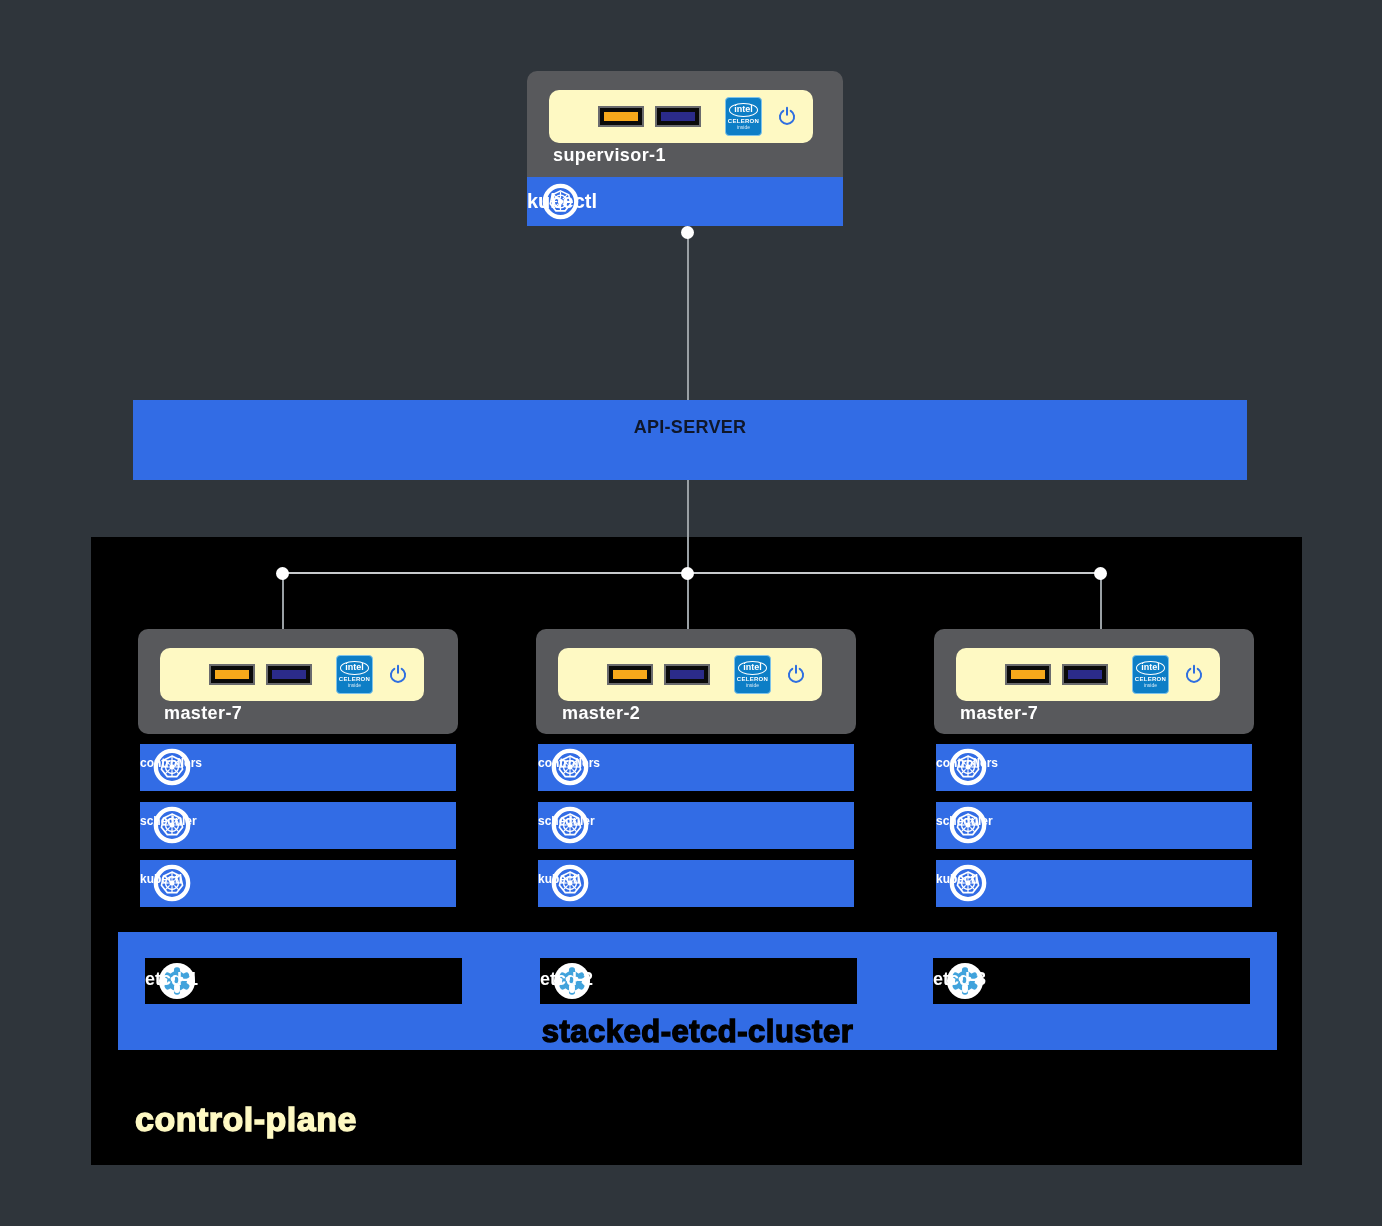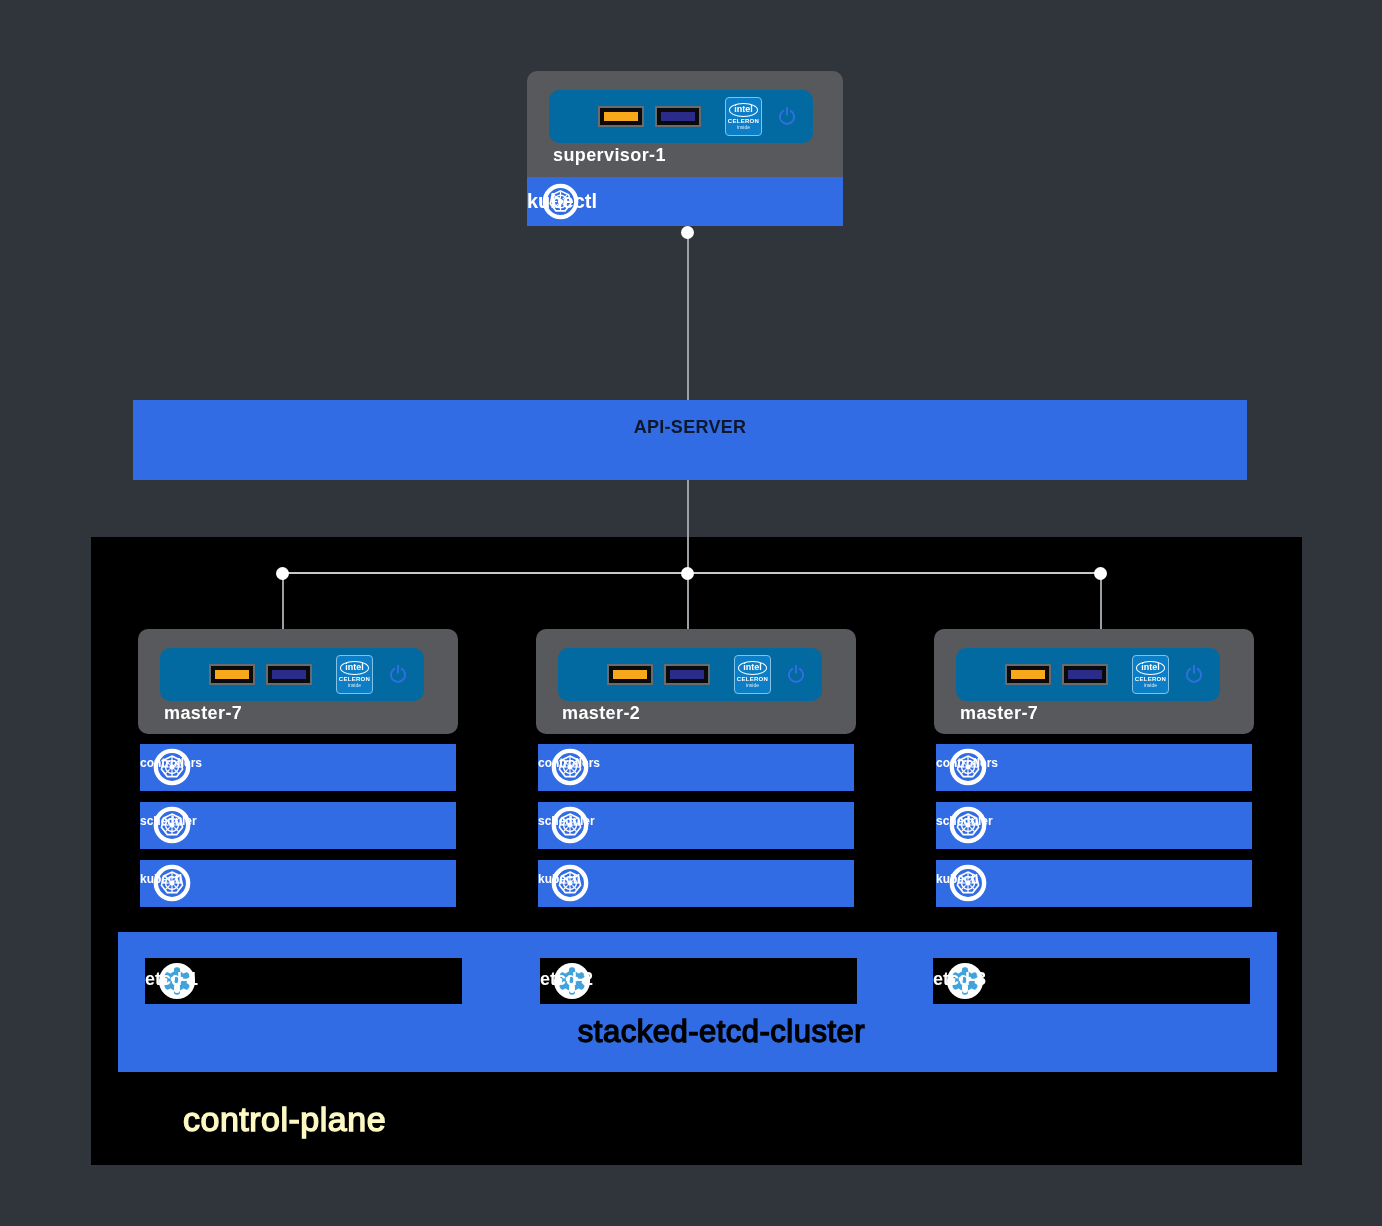--- a/index.html
+++ b/index.html
@@ -11,21 +11,21 @@
   }
   .stage{position:relative;width:1382px;height:1226px;background:var(--background,#2f353b);}
   .abs{position:absolute;}
 
   
   .black-panel{background:var(--panel_black,#000);}
 
   
   .gray-card{background:var(--card_gray,#58595c);border-radius:10px;}
   .gray-card.sup{border-radius:10px 10px 0 0;}
-  .server-face{position:absolute;left:22px;top:19px;width:264px;height:53px;background:#0369a1;border-radius:10px;}
+  .server-face{position:absolute;left:22px;top:19px;width:264px;height:53px;background:#fef9c3;border-radius:10px;}
   .port{position:absolute;top:16px;width:42px;height:17px;background:#0a0a0a;border:2px solid #6a6b6e;}
   .port .bar{position:absolute;left:4px;top:4px;width:34px;height:9px;}
   .port.p1{left:49px;}
   .port.p2{left:106px;}
   .bar.orange{background:var(--port_orange,#f7a81b);}
   .bar.navy{background:var(--port_navy,#2b2b8a);}
   .intel-badge{position:absolute;left:176px;top:7px;width:37px;height:39px;background:var(--intel_badge_blue,#0d7ec6);
     border:1px solid #7ec3ea;border-radius:4px;box-sizing:border-box;
     display:flex;flex-direction:column;align-items:center;justify-content:center;color:#fff;}
   .intel-oval{border:1px solid #fff;border-radius:50%;font-size:9px;font-weight:bold;line-height:11px;padding:0 4px 1px 4px;}
@@ -47,21 +47,21 @@
   
   .line{background:var(--line_gray,#9aa0a4);}
   .hline{background:var(--hline_gray,#c7cacd);}
   .dot{position:absolute;width:13px;height:13px;border-radius:50%;background:var(--dot_white,#fff);}
 
   
   .etcd-bar{background:#000;}
   .etcd-bar .bar-label{top:11px;font-size:18px;}
 
   
-  .heavy{font-weight:normal;-webkit-text-stroke:1.4px currentColor;letter-spacing:.5px;padding-left:48px;}
+  .heavy{font-weight:bold;-webkit-text-stroke:1.4px currentColor;letter-spacing:.5px;}
   .stacked-title{position:absolute;left:0;right:0;text-align:center;color:#000;font-size:31px;}
   .cp-title{color:#fef9c3;font-size:34px;}
 </style>
 </head>
 <body>
 
 <svg width="0" height="0" style="position:absolute">
   <defs>
     <g id="k8s-helm">
       <circle cx="20" cy="20" r="17" fill="none" stroke="#fff" stroke-width="4.6"></circle>
@@ -255,21 +255,21 @@
       </svg>
     <span class="bar-label">scheduler</span>
   </div>
   <div class="abs blue-bar svc-row" style="left:936px;top:860px;width:316px;height:47px">
     <svg class="icon-slot" style="left:13px;top:4px" width="38" height="38" viewBox="0 0 40 40">
         <use href="#k8s-helm"></use>
       </svg>
     <span class="bar-label">kubectl</span>
   </div>
 
-  <div class="abs blue-bar" style="left:118px;top:932px;width:1159px;height:140px">
+  <div class="abs blue-bar" style="left:118px;top:932px;width:1159px;height:118px">
     <div class="abs etcd-bar" style="left:27px;top:26px;width:317px;height:46px">
       <svg class="icon-slot" style="left:13px;top:4px" width="38" height="38" viewBox="0 0 40 40">
           <use href="#etcd-logo"></use>
         </svg>
       <span class="bar-label">etcd-1</span>
     </div>
     <div class="abs etcd-bar" style="left:422px;top:26px;width:317px;height:46px">
       <svg class="icon-slot" style="left:13px;top:4px" width="38" height="38" viewBox="0 0 40 40">
           <use href="#etcd-logo"></use>
         </svg>

